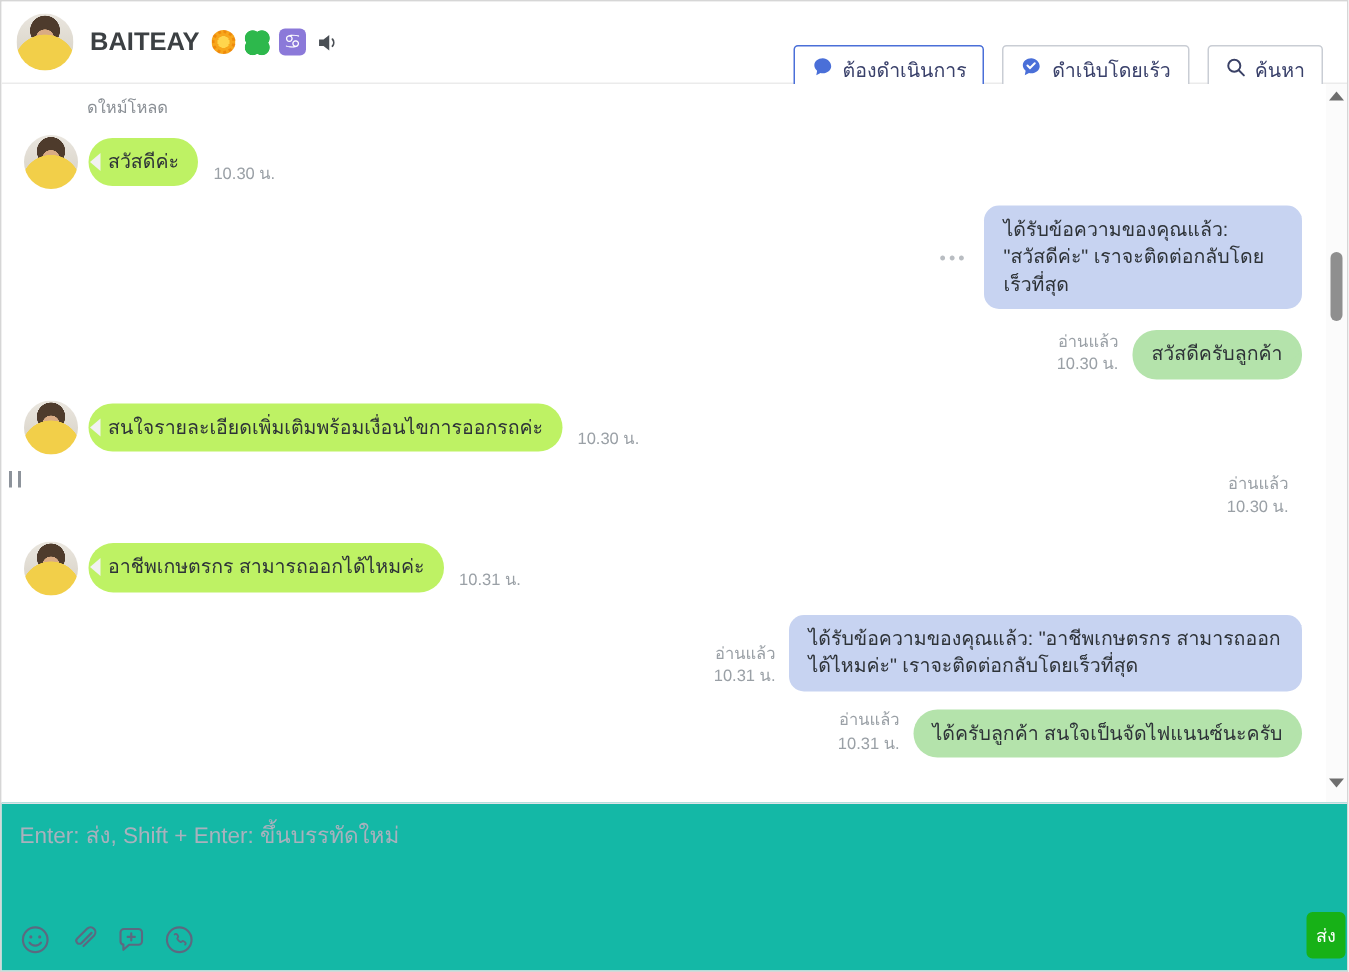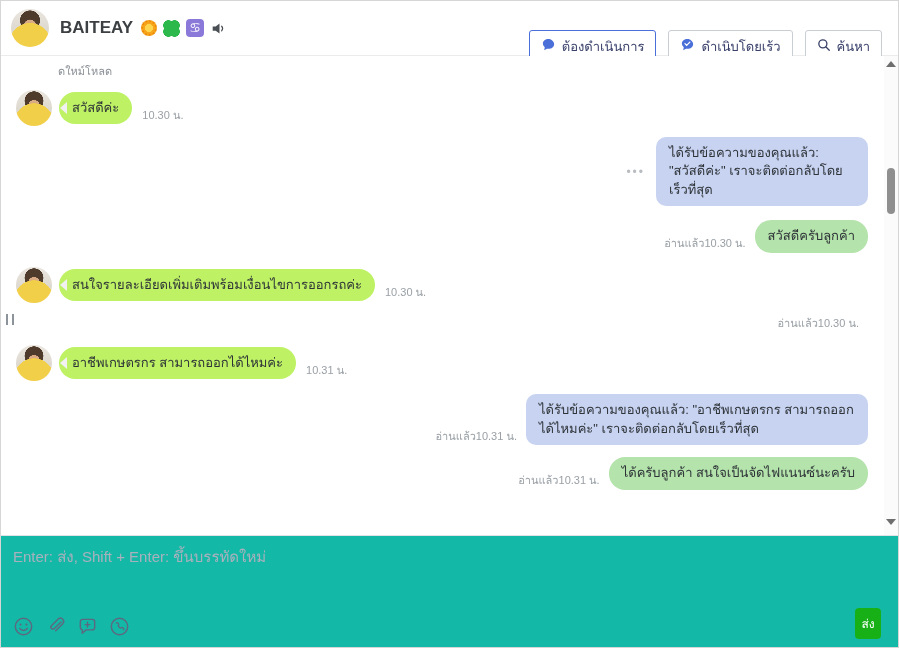--- a/index.html
+++ b/index.html
@@ -74,21 +74,21 @@
     border:6px solid transparent; border-left:8px solid #c7d3f1; border-top-width:2px;
   }
   .bubble.blue.narrow { max-width:212px; }
   .bubble.green { background:#b4e3ab; border-radius:16px; }
   .bubble.green::after {
     content:""; position:absolute; right:-5px; top:9px;
     border:6px solid transparent; border-left:7px solid #b4e3ab;
   }
   .time { font-size:11px; color:#9aa0a6; margin-left:10px; align-self:flex-end; margin-bottom:2px; white-space:nowrap; }
   .meta {
-    display:flex; flex-direction:row; align-items:flex-end; margin-right:9px;
+    display:flex; flex-direction:column; align-items:flex-end; margin-right:9px;
     align-self:flex-end; margin-bottom:1px; font-size:11px; color:#9aa0a6; line-height:1.4;
     white-space:nowrap;
   }
   .dots { color:#b9bdc2; font-size:12px; margin-right:11px; letter-spacing:2px; cursor:pointer; align-self:center; }
   .resize-handle {
     position:absolute; left:5px; top:258px; width:8px; height:11px;
     border-left:2px solid #8d939b; border-right:2px solid #8d939b; cursor:pointer;
   }
   
   .vscroll { position:absolute; top:0; right:0; bottom:0; width:14px; background:#fbfbfb; }
@@ -100,21 +100,21 @@
   .composer { position:absolute; left:0; right:0; bottom:0; height:112px; border-top:1px solid #dfe3e8; background:#14b8a6; }
   .composer textarea {
     width:100%; height:62px; border:none; outline:none; resize:none;
     padding:9px 12px; font-size:15px; color:#333;
     font-family:"Liberation Sans","DejaVu Sans",sans-serif; background:transparent;
   }
   .composer textarea::placeholder { color:#a9b1bd; }
   .toolbar { position:absolute; left:11px; bottom:10px; display:flex; gap:10px; align-items:center; }
   .ticon { width:22px; height:22px; cursor:pointer; display:flex; align-items:center; justify-content:center; }
   .send-button {
-    position:absolute; right:17px; bottom:8px; width:26px; height:31px;
+    position:absolute; right:1px; bottom:8px; width:26px; height:31px;
     background:#17b117; color:#fff; border:none; border-radius:4px;
     font-size:12px; cursor:pointer; font-family:inherit;
   }
 </style>
 </head>
 <body>
 
 <div class="window">
 
   <header class="chat-header">

